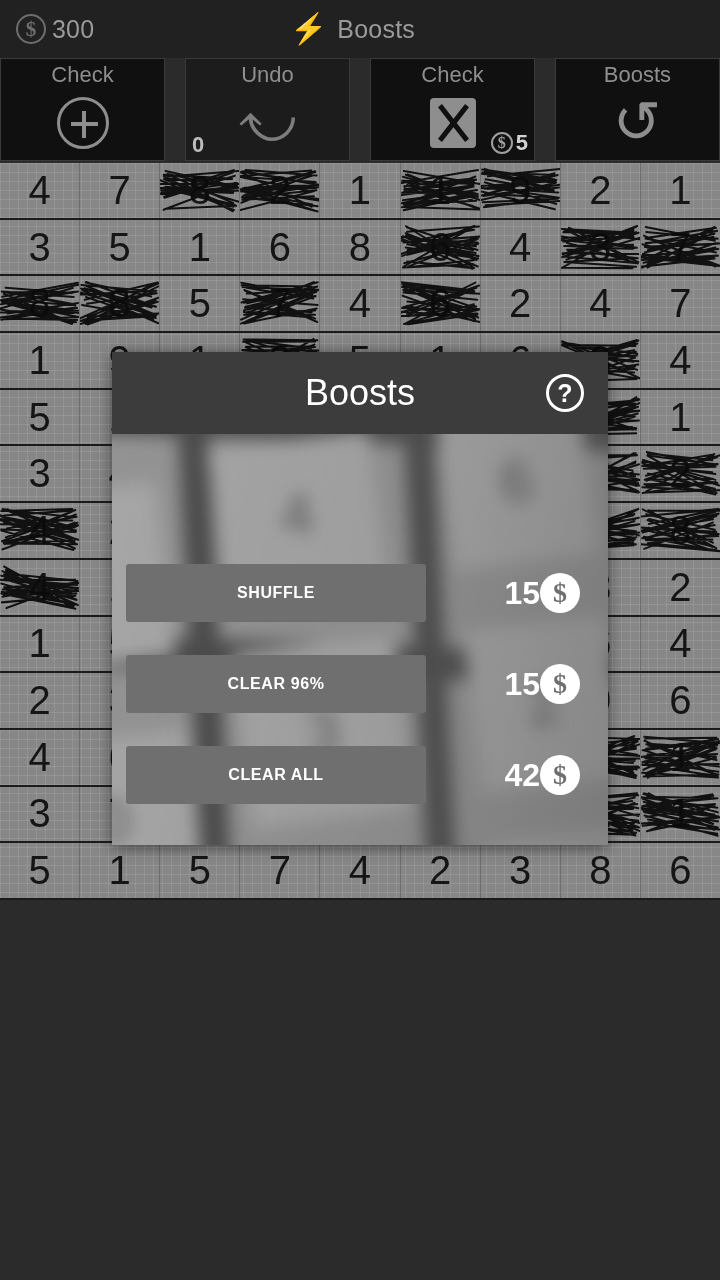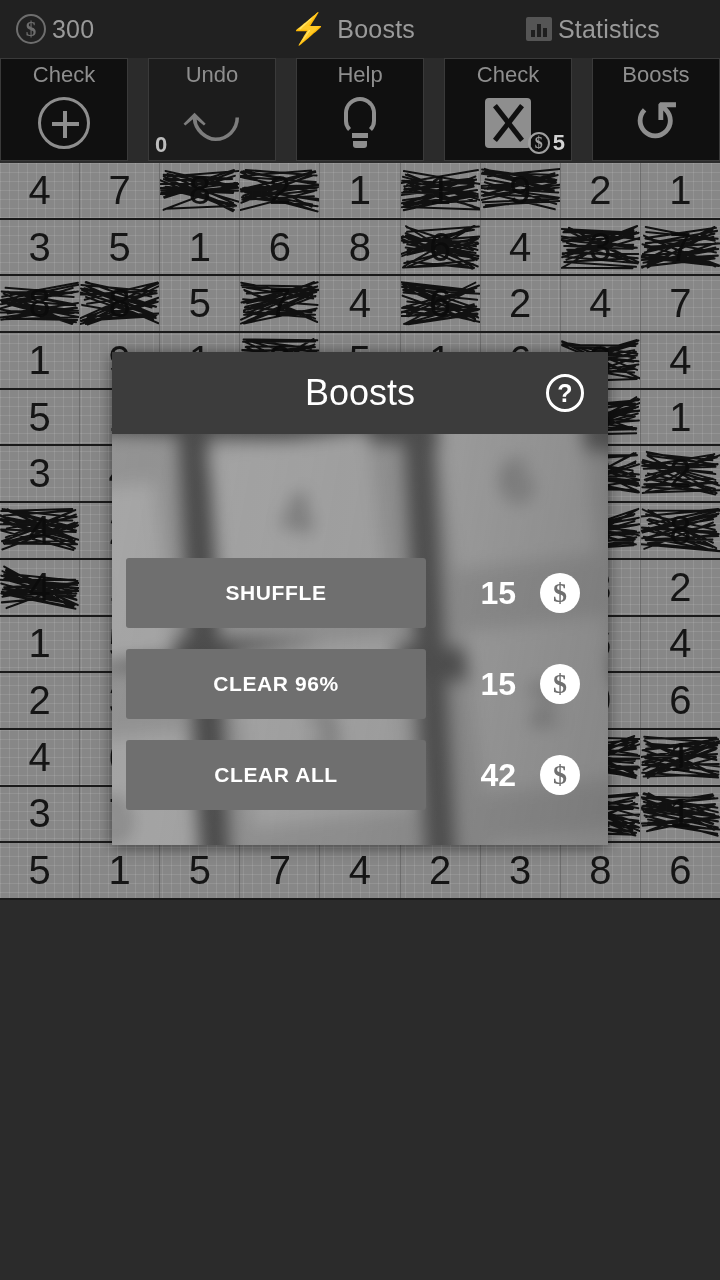--- a/index.html
+++ b/index.html
@@ -168,85 +168,67 @@
   #dlg-photo .dk{ position:absolute; background:#3b3b3b; }
   #dlg-shade{
     position:absolute;inset:0;
     background:linear-gradient(100deg, rgba(120,120,120,0.25) 0%, rgba(110,110,110,0.35) 55%, rgba(95,95,95,0.55) 100%);
   }
   .boost-row{
     position:absolute; left:14px; right:14px; height:58px;
     display:flex; align-items:center;
   }
   .boost-btn{
-    width:300px;height:70px;background:#6f6f6f;border:none;border-radius:3px;
-    color:#ffffff;font-size:21px;font-weight:bold;letter-spacing:0.6px;
+    width:300px;height:58px;background:#6f6f6f;border:none;border-radius:3px;
+    color:#ffffff;font-size:16px;font-weight:bold;letter-spacing:0.6px;
     font-family:"Liberation Sans",sans-serif;cursor:pointer;
     display:flex;align-items:center;justify-content:center;
   }
   .boost-price{
     flex:1; display:flex; align-items:center; justify-content:flex-end;
-    gap:24px; padding-right:14px;
+    gap:0; padding-right:14px;
   }
   .boost-price .amt{ color:#fff;font-size:32px;font-weight:bold;}
   .coin-white{
     width:40px;height:40px;border-radius:50%;background:#fff;color:#6f6f6f;
     display:flex;align-items:center;justify-content:center;
     font-size:28px;font-weight:bold;font-family:"Liberation Serif",serif;
   }
 </style>
 </head>
 <body>
 
 <div id="topbar">
   <div class="tb-cell" id="tb-coins">
     <span class="coin-icon">$</span>
     <span class="tb-label">300</span>
   </div>
   <div class="tb-cell" id="tb-boosts">
     <span class="bolt-icon">⚡</span>
     <span class="tb-label">Boosts</span>
-  </div>
-  <div class="tb-cell" id="tb-stats">
-    <span class="stats-icon">
-        <i></i>
-        <i></i>
-        <i></i>
-      </span>
-    <span class="tb-label">Statistics</span>
   </div>
 </div>
 
 <div id="toolbar">
 
   <div class="tool">
     <span class="tool-label">Check</span>
     <span class="tool-ico">
         <span class="ico-plus"></span>
       </span>
   </div>
 
   <div class="tool dim">
     <span class="tool-label">Undo</span>
     <span class="tool-ico">
         <span class="ico-undo">⤻</span>
       </span>
     <span class="tool-badge-left">0</span>
   </div>
 
-  <div class="tool">
-    <span class="tool-label">Help</span>
-    <span class="tool-ico">
-      <span class="ico-bulb">
-          <span class="glass"></span>
-          <span class="neck"></span>
-          <span class="base"></span>
-        </span>
-    </span>
-  </div>
 
   <div class="tool">
     <span class="tool-label">Check</span>
     <span class="tool-ico">
         <span class="ico-cross"></span>
       </span>
     <span class="tool-badge-right">
       <span class="badge-coin">$</span>
       <span class="badge-num">5</span>
     </span>

